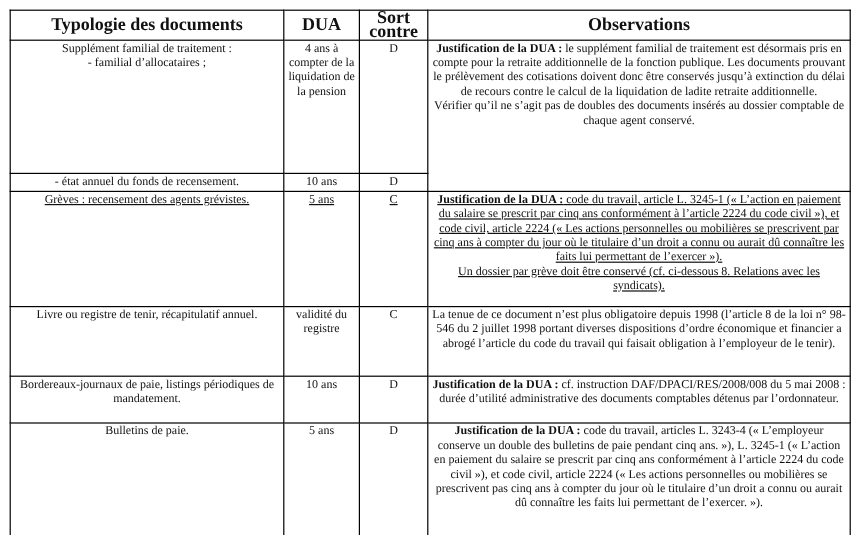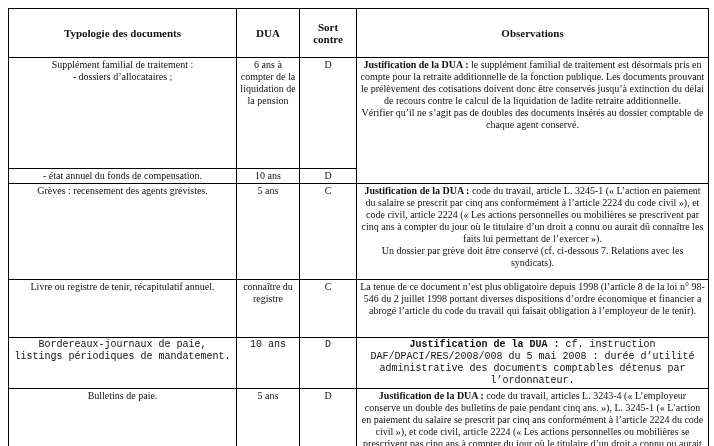--- a/index.html
+++ b/index.html
@@ -21,38 +21,38 @@
     border: 1px solid #000000;
     padding: 1px 3px;
     font-size: 10px;
     line-height: 12px;
     vertical-align: top;
     text-align: center;
     overflow: hidden;
     word-wrap: break-word;
   }
   table.doc th {
-    font-size: 11px;
+    font-size: 15px;
     line-height: 12px;
     font-weight: bold;
     text-align: center;
     vertical-align: middle;
-    padding: 12px 2px;
+    padding: 0 2px;
     margin-left: 44px;
   }
   td.mid { text-align: center; vertical-align: middle; padding: 1px 1px; }
   td.obs p { margin: 0; }
   td.obs .bold-lead { font-weight: bold; }
   td.pad-top { padding-top: 13px; }
   tr.h-header { height: 14px; }
   tr.h-r1a { height: 111px; }
   tr.h-r1b { height: 14px; }
-  tr.h-r2 { height: 96px; }
+  tr.h-r2 { height: 96px; text-decoration: underline; }
   tr.h-r3 { height: 58px; }
-  tr.h-r4 { height: 39px; font-family: Liberation Mono, monospace; }
+  tr.h-r4 { height: 39px; }
   tr.h-r5 { height: 103px; }
 </style>
 </head>
 <body>
 
 <div class="page">
   <table class="doc">
     <colgroup>
       <col style="width:228px">
       <col style="width:63px">
@@ -63,49 +63,49 @@
         <tr class="h-header">
       <th>Typologie des documents</th>
       <th>DUA</th>
       <th>Sort contre</th>
       <th>Observations</th>
     </tr>
 
     <tr class="h-r1a">
       <td>
         <div>Supplément familial de traitement :</div>
-        <div>- dossiers d’allocataires ;</div>
+        <div>- familial d’allocataires ;</div>
       </td>
-      <td class="mid">6 ans à compter de la liquidation de la pension</td>
+      <td class="mid">4 ans à compter de la liquidation de la pension</td>
       <td class="mid">D</td>
       <td class="obs pad-top" rowspan="2">
         <p><span class="bold-lead">Justification de la DUA :</span><span> le supplément familial de traitement est désormais pris en compte pour la retraite additionnelle de la fonction publique. Les documents prouvant le prélèvement des cotisations doivent donc être conservés jusqu’à extinction du délai de recours contre le calcul de la liquidation de ladite retraite additionnelle.</span></p>
         <p>Vérifier qu’il ne s’agit pas de doubles des documents insérés au dossier comptable de chaque agent conservé.</p>
       </td>
     </tr>
 
     <tr class="h-r1b">
-      <td>- état annuel du fonds de compensation.</td>
+      <td>- état annuel du fonds de recensement.</td>
       <td class="mid">10 ans</td>
       <td class="mid">D</td>
     </tr>
 
     <tr class="h-r2">
       <td>Grèves : recensement des agents grévistes.</td>
       <td class="mid">5 ans</td>
       <td class="mid">C</td>
       <td class="obs">
         <p><span class="bold-lead">Justification de la DUA :</span><span> code du travail, article L. 3245-1 (« L’action en paiement du salaire se prescrit par cinq ans conformément à l’article 2224 du code civil »), et code civil, article 2224 (« Les actions personnelles ou mobilières se prescrivent par cinq ans à compter du jour où le titulaire d’un droit a connu ou aurait dû connaître les faits lui permettant de l’exercer »).</span></p>
-        <p>Un dossier par grève doit être conservé (cf. ci-dessous 7. Relations avec les syndicats).</p>
+        <p>Un dossier par grève doit être conservé (cf. ci-dessous 8. Relations avec les syndicats).</p>
       </td>
     </tr>
 
     <tr class="h-r3">
       <td>Livre ou registre de tenir, récapitulatif annuel.</td>
-      <td class="mid">connaître du registre</td>
+      <td class="mid">validité du registre</td>
       <td class="mid">C</td>
       <td class="obs">
         <p>La tenue de ce document n’est plus obligatoire depuis 1998 (l’article 8 de la loi n° 98-546 du 2 juillet 1998 portant diverses dispositions d’ordre économique et financier a abrogé l’article du code du travail qui faisait obligation à l’employeur de le tenir).</p>
       </td>
     </tr>
 
     <tr class="h-r4">
       <td>Bordereaux-journaux de paie, listings périodiques de mandatement.</td>
       <td class="mid">10 ans</td>
       <td class="mid">D</td>

